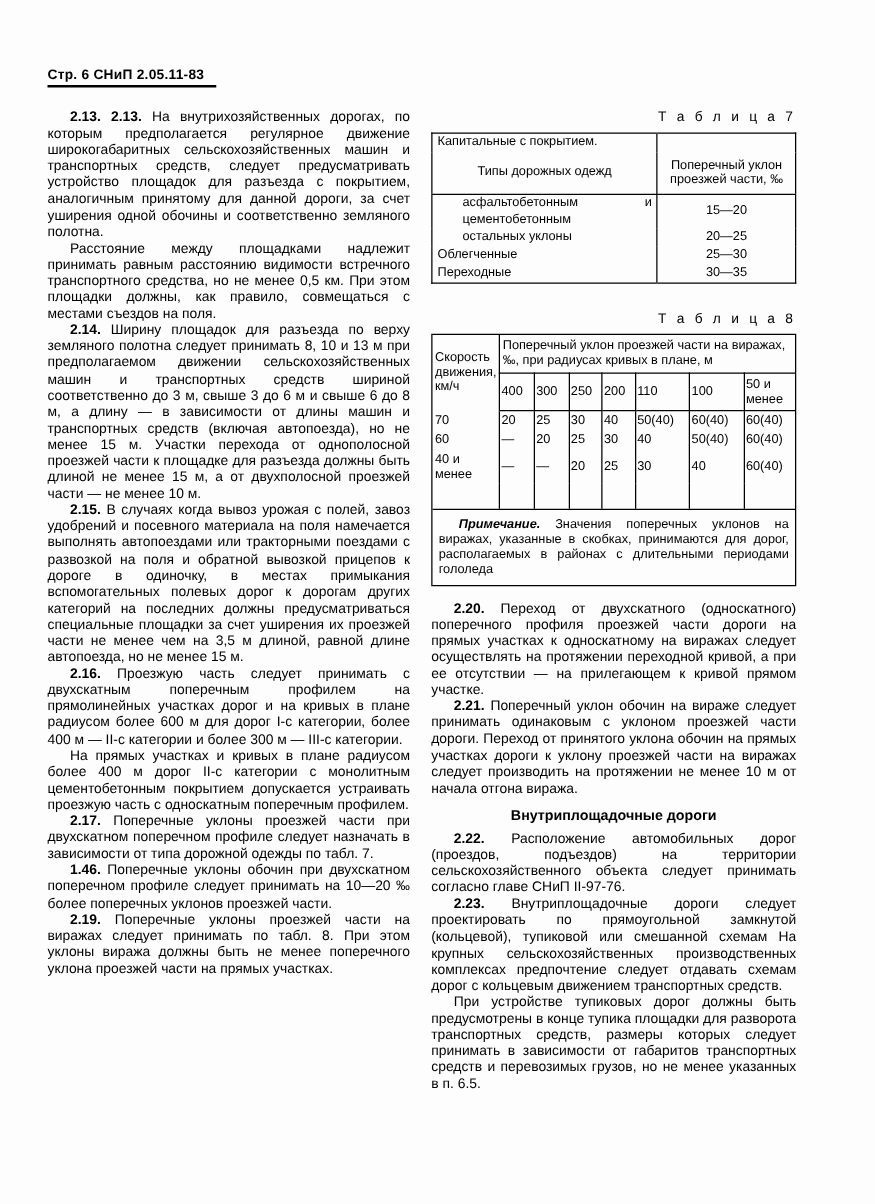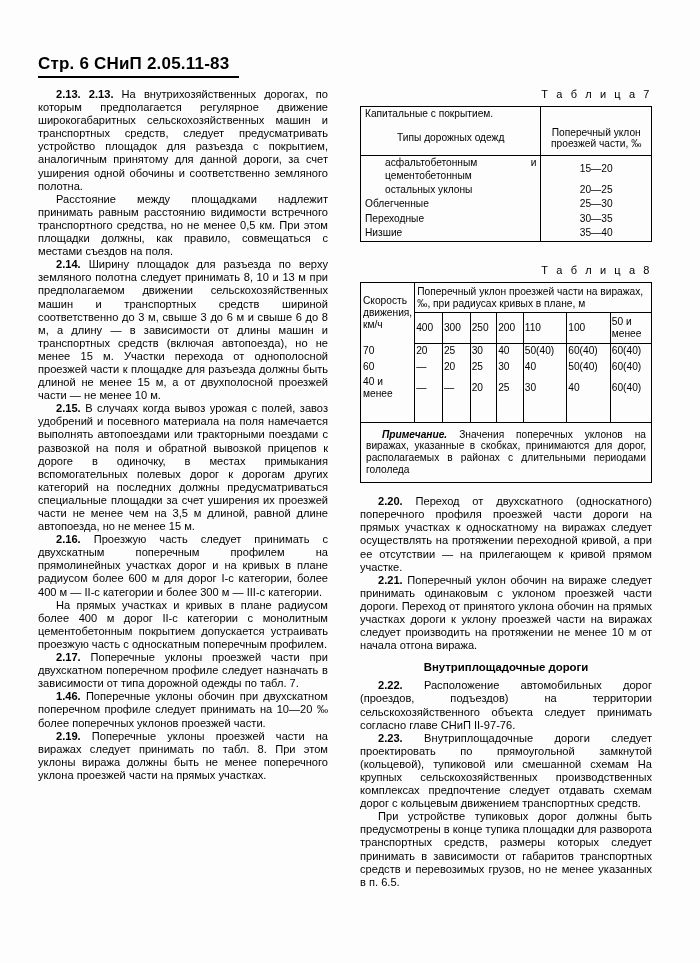--- a/index.html
+++ b/index.html
@@ -19,21 +19,21 @@
     position: absolute;
     inset: 0;
     background: #fdfdfd;
   }
 
   
   .page-header {
     position: absolute;
     left: 38px;
     top: 54px;
-    font-size: 17px;
+    font-size: 11px;
     font-weight: bold;
     letter-spacing: 0.2px;
     border-bottom: 2px solid #000;
     padding-bottom: 2px;
     padding-right: 10px;
     display: inline-block;
     white-space: nowrap;
   }
 
   
@@ -41,21 +41,21 @@
     position: absolute;
     top: 88px;
     width: 290px;
     font-size: 11.1px;
     line-height: 13.1px;
     text-align: justify;
     -webkit-hyphens: none;
     hyphens: none;
   }
   .col-left { left: 38px; }
-  .col-right { left: 360px; top: 88px; width: 292px; }
+  .col-right { left: 345px; top: 88px; width: 292px; }
 
   p {
     margin: 0;
     text-indent: 18px;
     text-align: justify;
     text-justify: inter-word;
   }
   b, .num { font-weight: bold; }
 
   .section-head {
@@ -246,24 +246,20 @@
         </td>
         <td class="body-cell val">20—25</td>
       </tr>
       <tr>
         <td class="body-cell vsep">Облегченные</td>
         <td class="body-cell val">25—30</td>
       </tr>
       <tr>
         <td class="body-cell vsep">Переходные</td>
         <td class="body-cell val">30—35</td>
-      </tr>
-      <tr>
-        <td class="body-cell vsep">Низшие</td>
-        <td class="body-cell val">35—40</td>
       </tr>
     </tbody>
       </table>
 
     <div class="gap-after-t7"></div>
 
     <div class="tbl-caption">Т а б л и ц а  8</div>
 
     <div class="t8wrap">
       <table class="t8">

